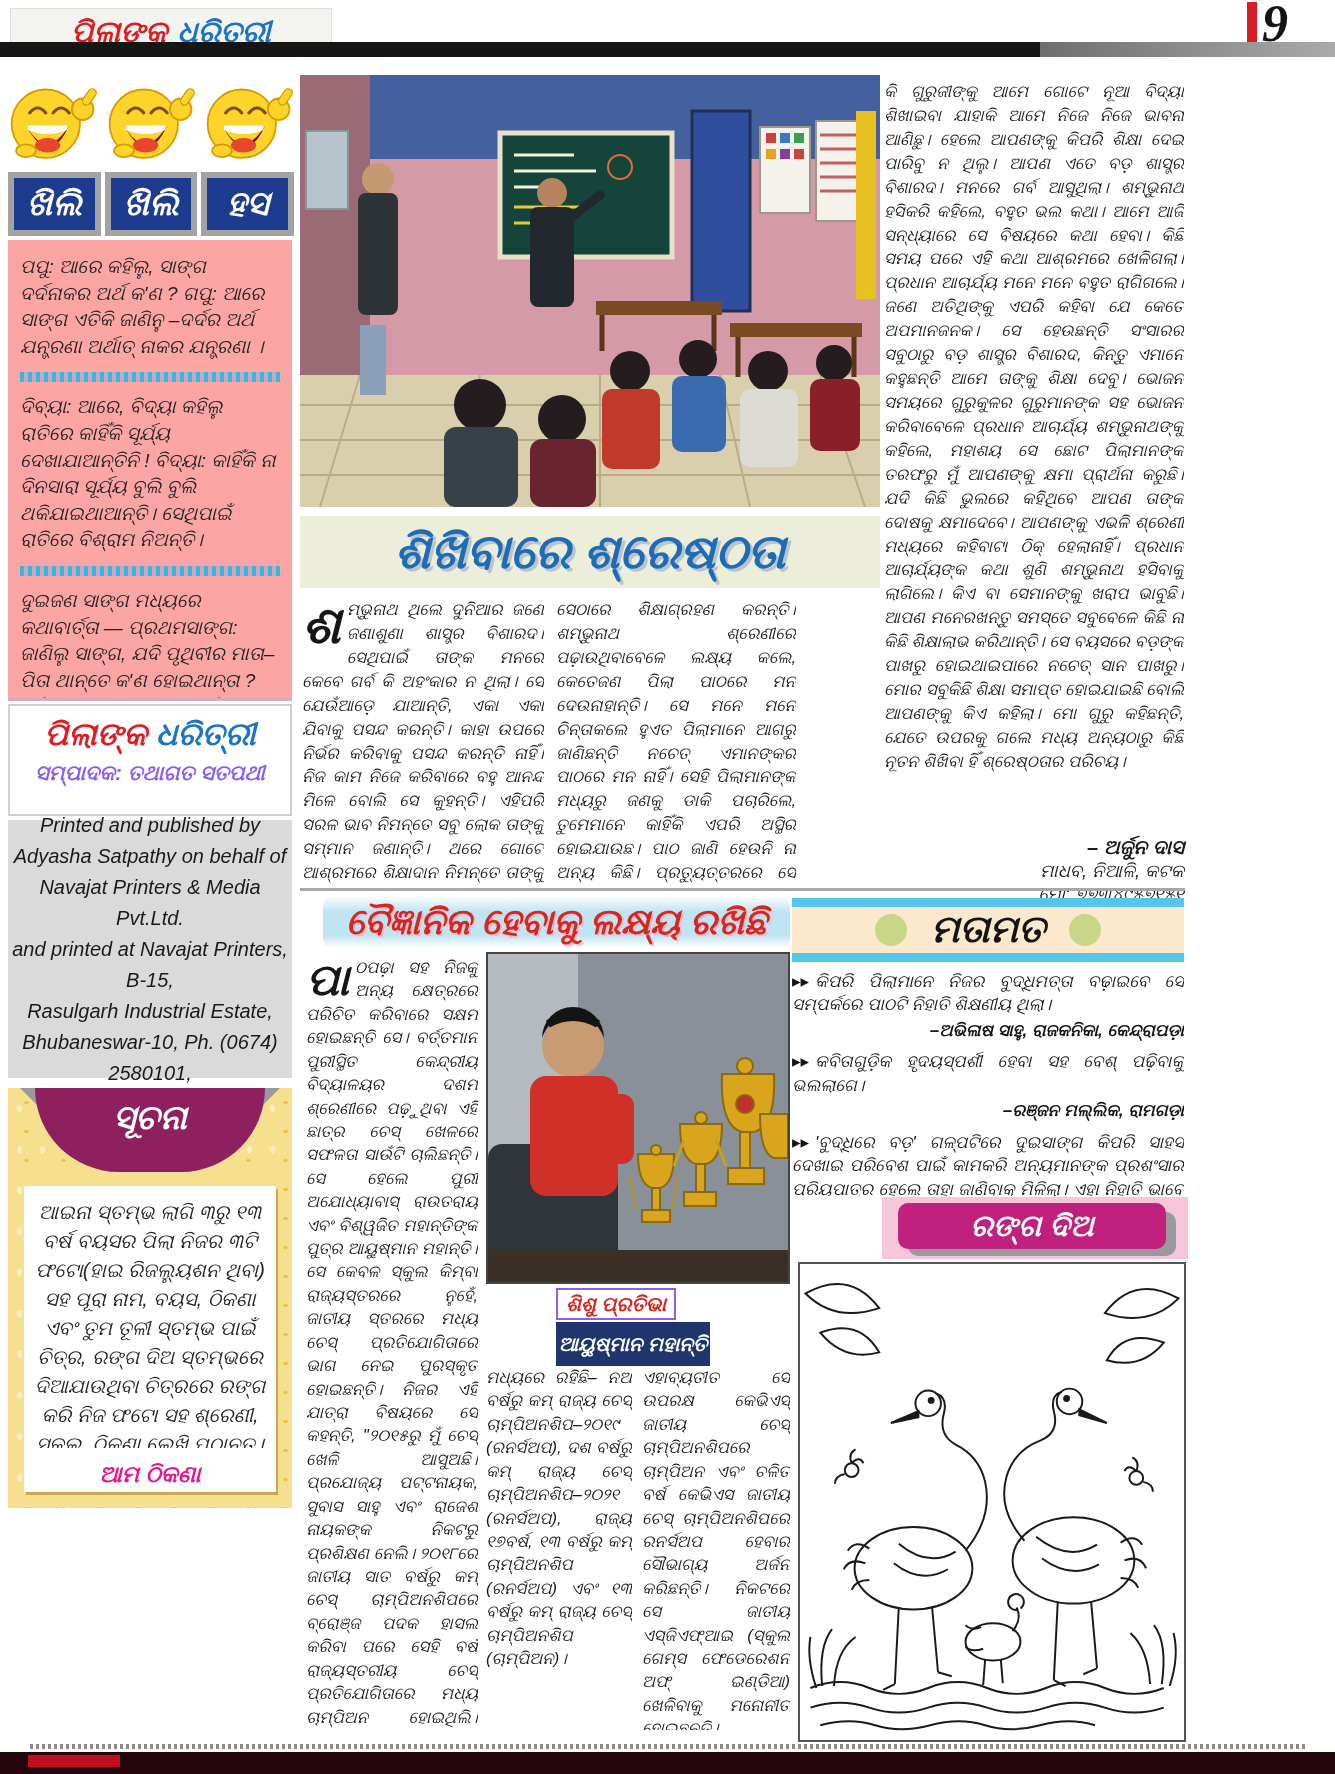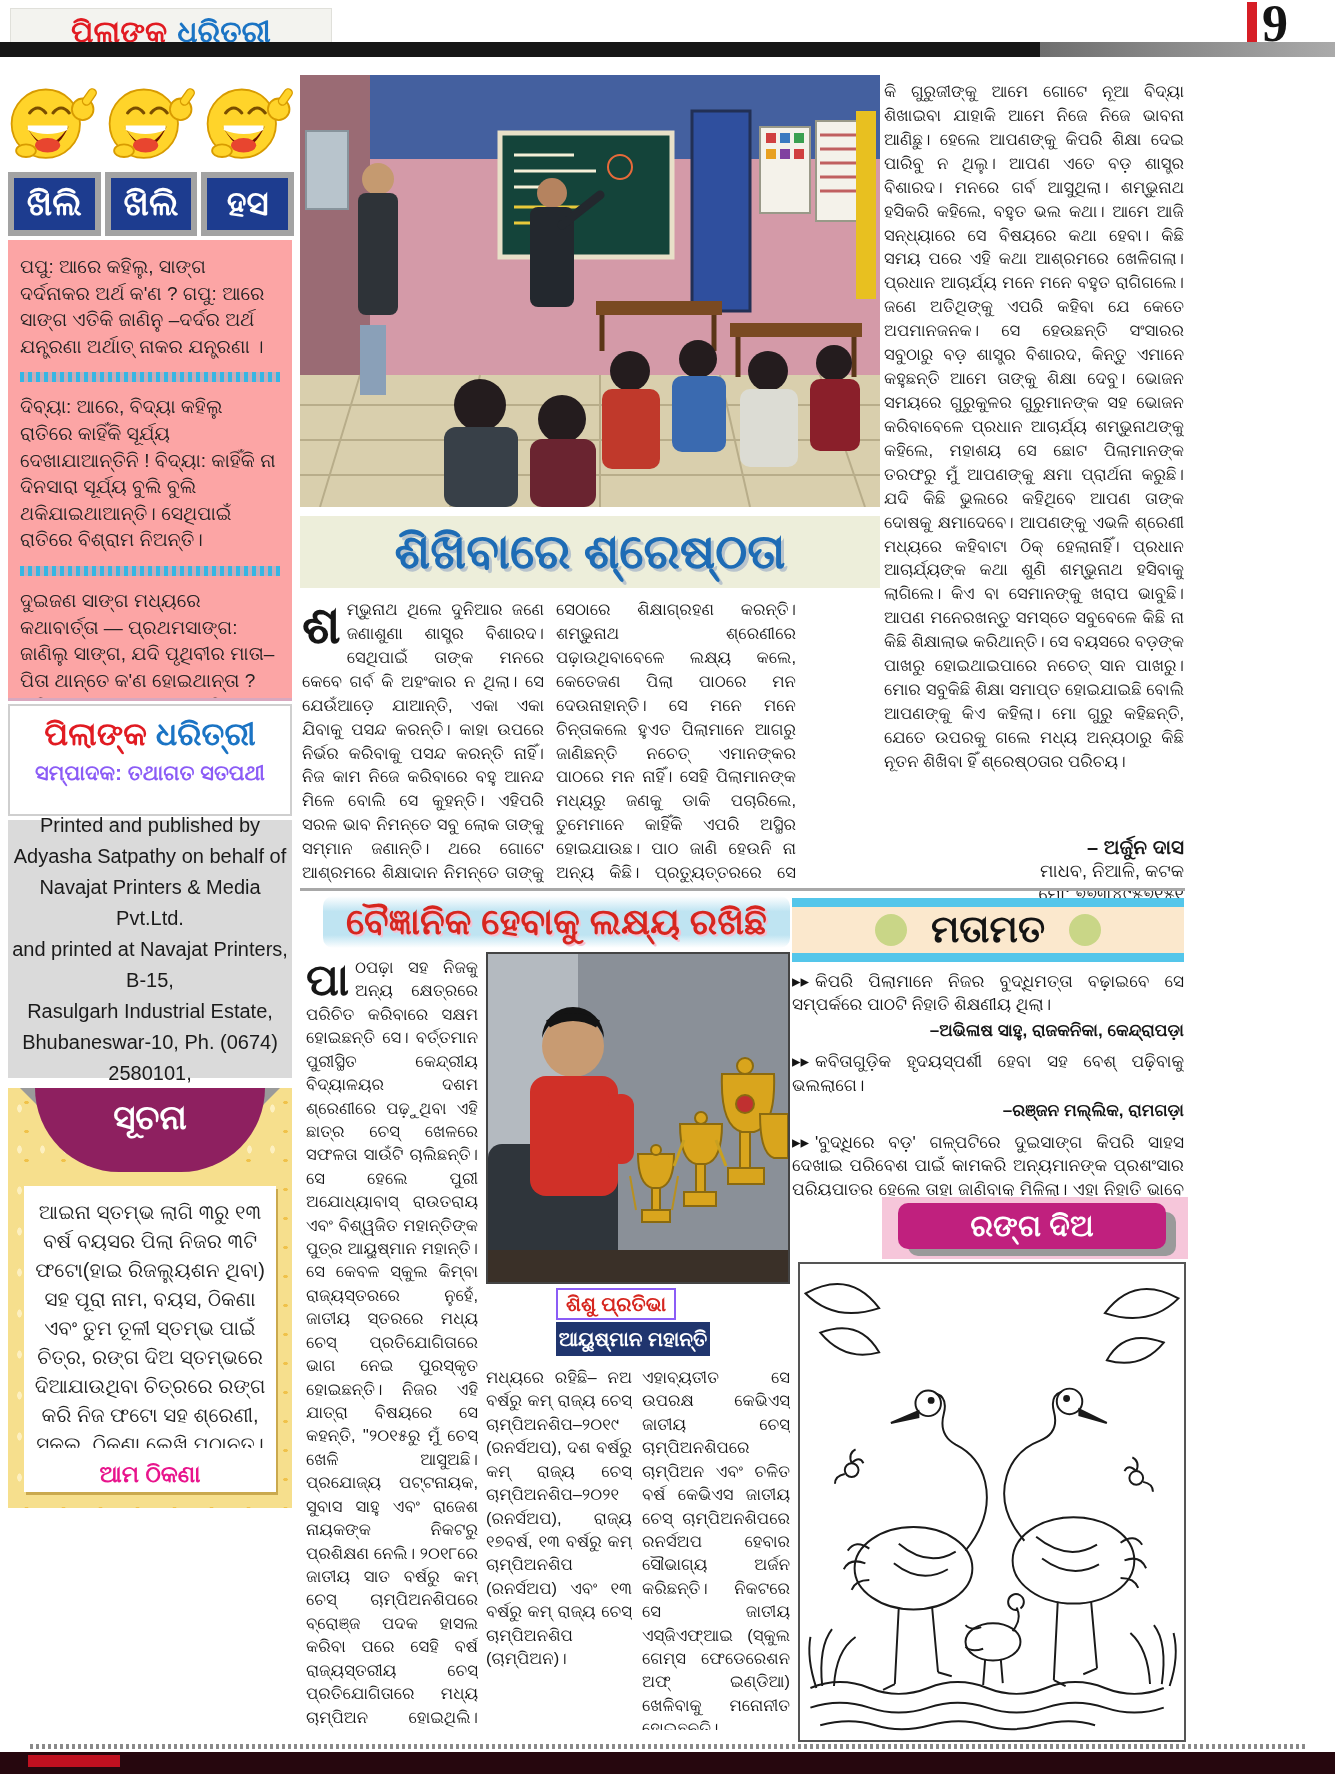--- a/index.html
+++ b/index.html
@@ -1,17 +1,17 @@
 <!DOCTYPE html>
 <html><head>
 <meta charset="utf-8">
 <style>
   html,body{margin:0;padding:0;background:#f2f2f2;}
   .page{position:relative;width:1335px;height:1774px;background:#ffffff;overflow:hidden;
-        font-family:"Liberation Sans","DejaVu Sans",sans-serif;color:#1a1a1a;}
+        font-family:"Liberation Sans","DejaVu Sans",sans-serif;color:#1a1a1a;font-style:italic;}
   .abs{position:absolute;}
 
   
   .logo-box{left:10px;top:8px;width:320px;height:46px;background:#f3f3ef;border:1px solid #e0e0da;
             display:flex;align-items:center;justify-content:center;gap:10px;
             font-weight:bold;font-size:30px;}
   .logo-first{color:#e11b22;} .logo-second{color:#1b74c4;}
   .page-red-bar{left:1247px;top:2px;width:10px;height:46px;background:#d61e26;}
   .page-number{left:1262px;top:-6px;width:70px;height:56px;font-family:"Liberation Serif",serif;
                font-weight:bold;font-size:52px;color:#141414;}
@@ -72,21 +72,21 @@
       border-radius:10px;display:flex;align-items:center;justify-content:center;}
   .sci-headline-text{font-size:36px;font-weight:bold;color:#d6261f;text-shadow:2px 2px 0 #f6c0d0;}
   .sci-col{font-size:16.5px;line-height:1.42;text-align:justify;color:#161616;overflow:hidden;}
   .sci-col1{left:306px;top:956px;width:172px;height:774px;}
   .sci-col2{left:486px;top:1366px;width:146px;height:364px;}
   .sci-col3{left:642px;top:1366px;width:148px;height:364px;}
   .trophy-frame{left:486px;top:952px;width:304px;height:332px;border:2px solid #444;box-sizing:border-box;overflow:hidden;}
   .caption-label{left:556px;top:1288px;width:120px;height:32px;background:#fff;border:2px solid #8b5cf6;
       box-sizing:border-box;display:flex;align-items:center;justify-content:center;
       color:#d6261f;font-weight:bold;font-size:20px;z-index:4;}
-  .caption-name{left:556px;top:1322px;width:154px;height:34px;background:#20356e;
+  .caption-name{left:556px;top:1322px;width:154px;height:44px;background:#20356e;
       display:flex;align-items:center;justify-content:center;color:#fff;font-weight:bold;font-size:20px;z-index:4;}
 
   
   .opinions-header{left:792px;top:898px;width:392px;height:64px;}
   .op-bar{height:9px;background:#54c6ea;}
   .op-mid{height:46px;background:#fbe8cd;display:flex;align-items:center;justify-content:center;gap:24px;}
   .op-dot{width:32px;height:32px;border-radius:50%;background:#c9d687;}
   .op-title{font-size:38px;font-weight:bold;color:#141414;}
   .opinions-list{left:792px;top:970px;width:392px;height:226px;overflow:hidden;
                  font-size:17px;line-height:1.38;text-align:justify;color:#141414;}

